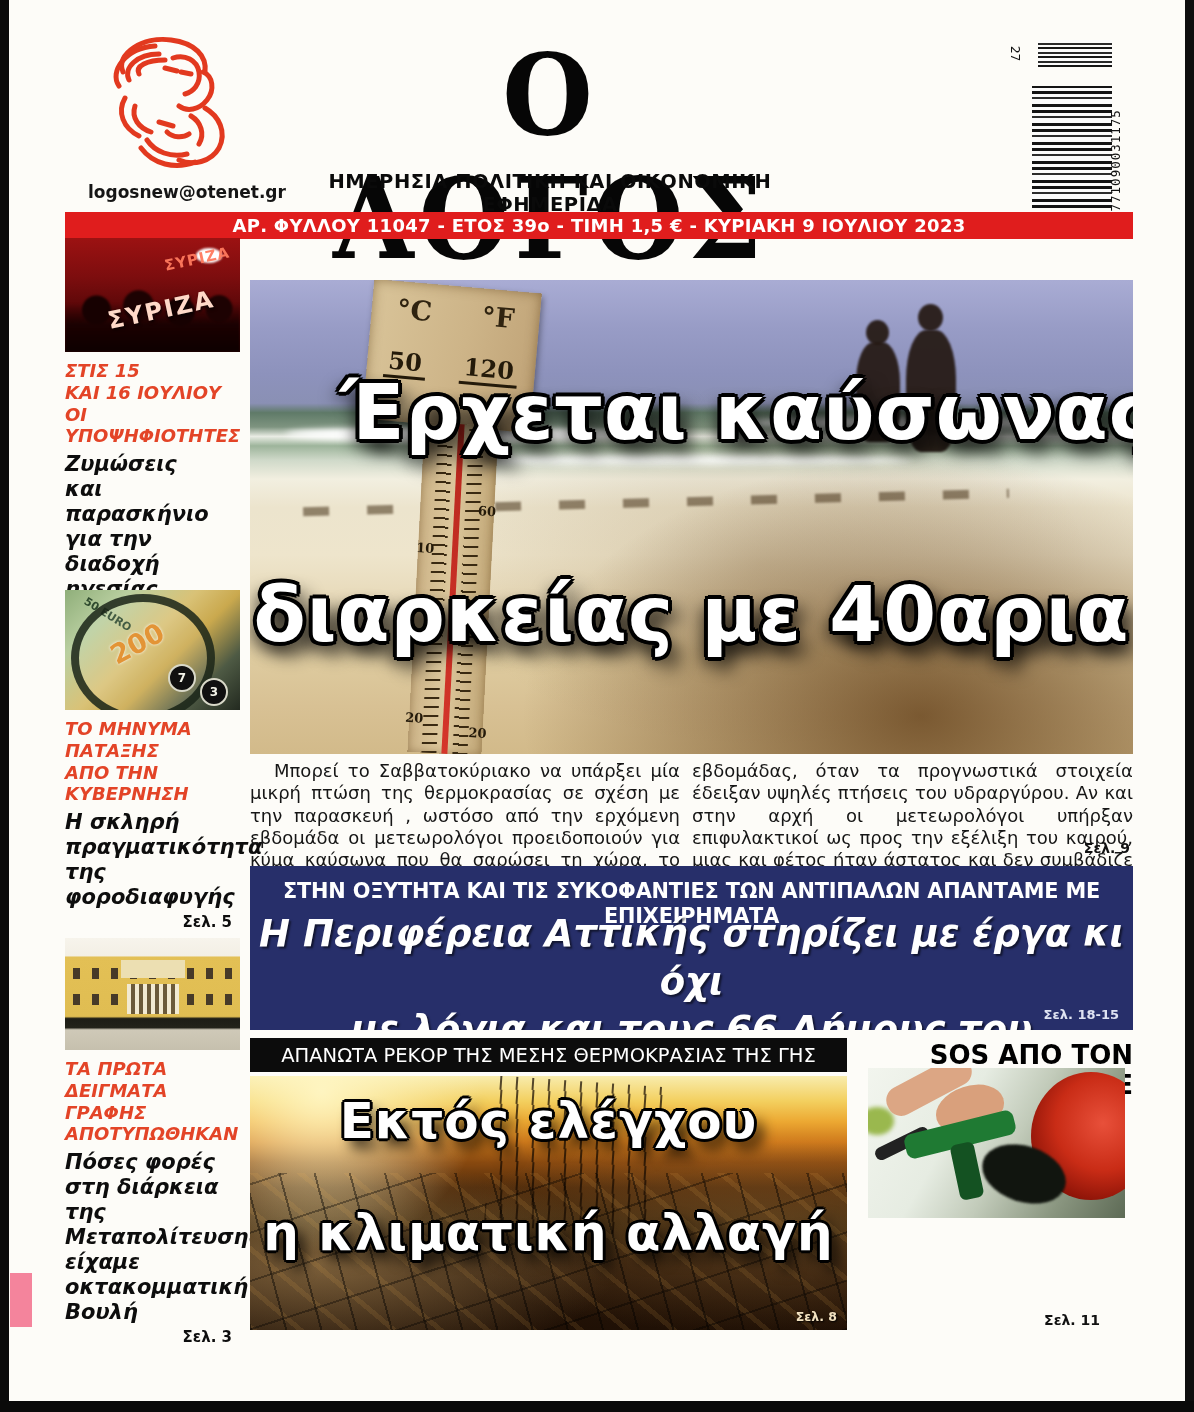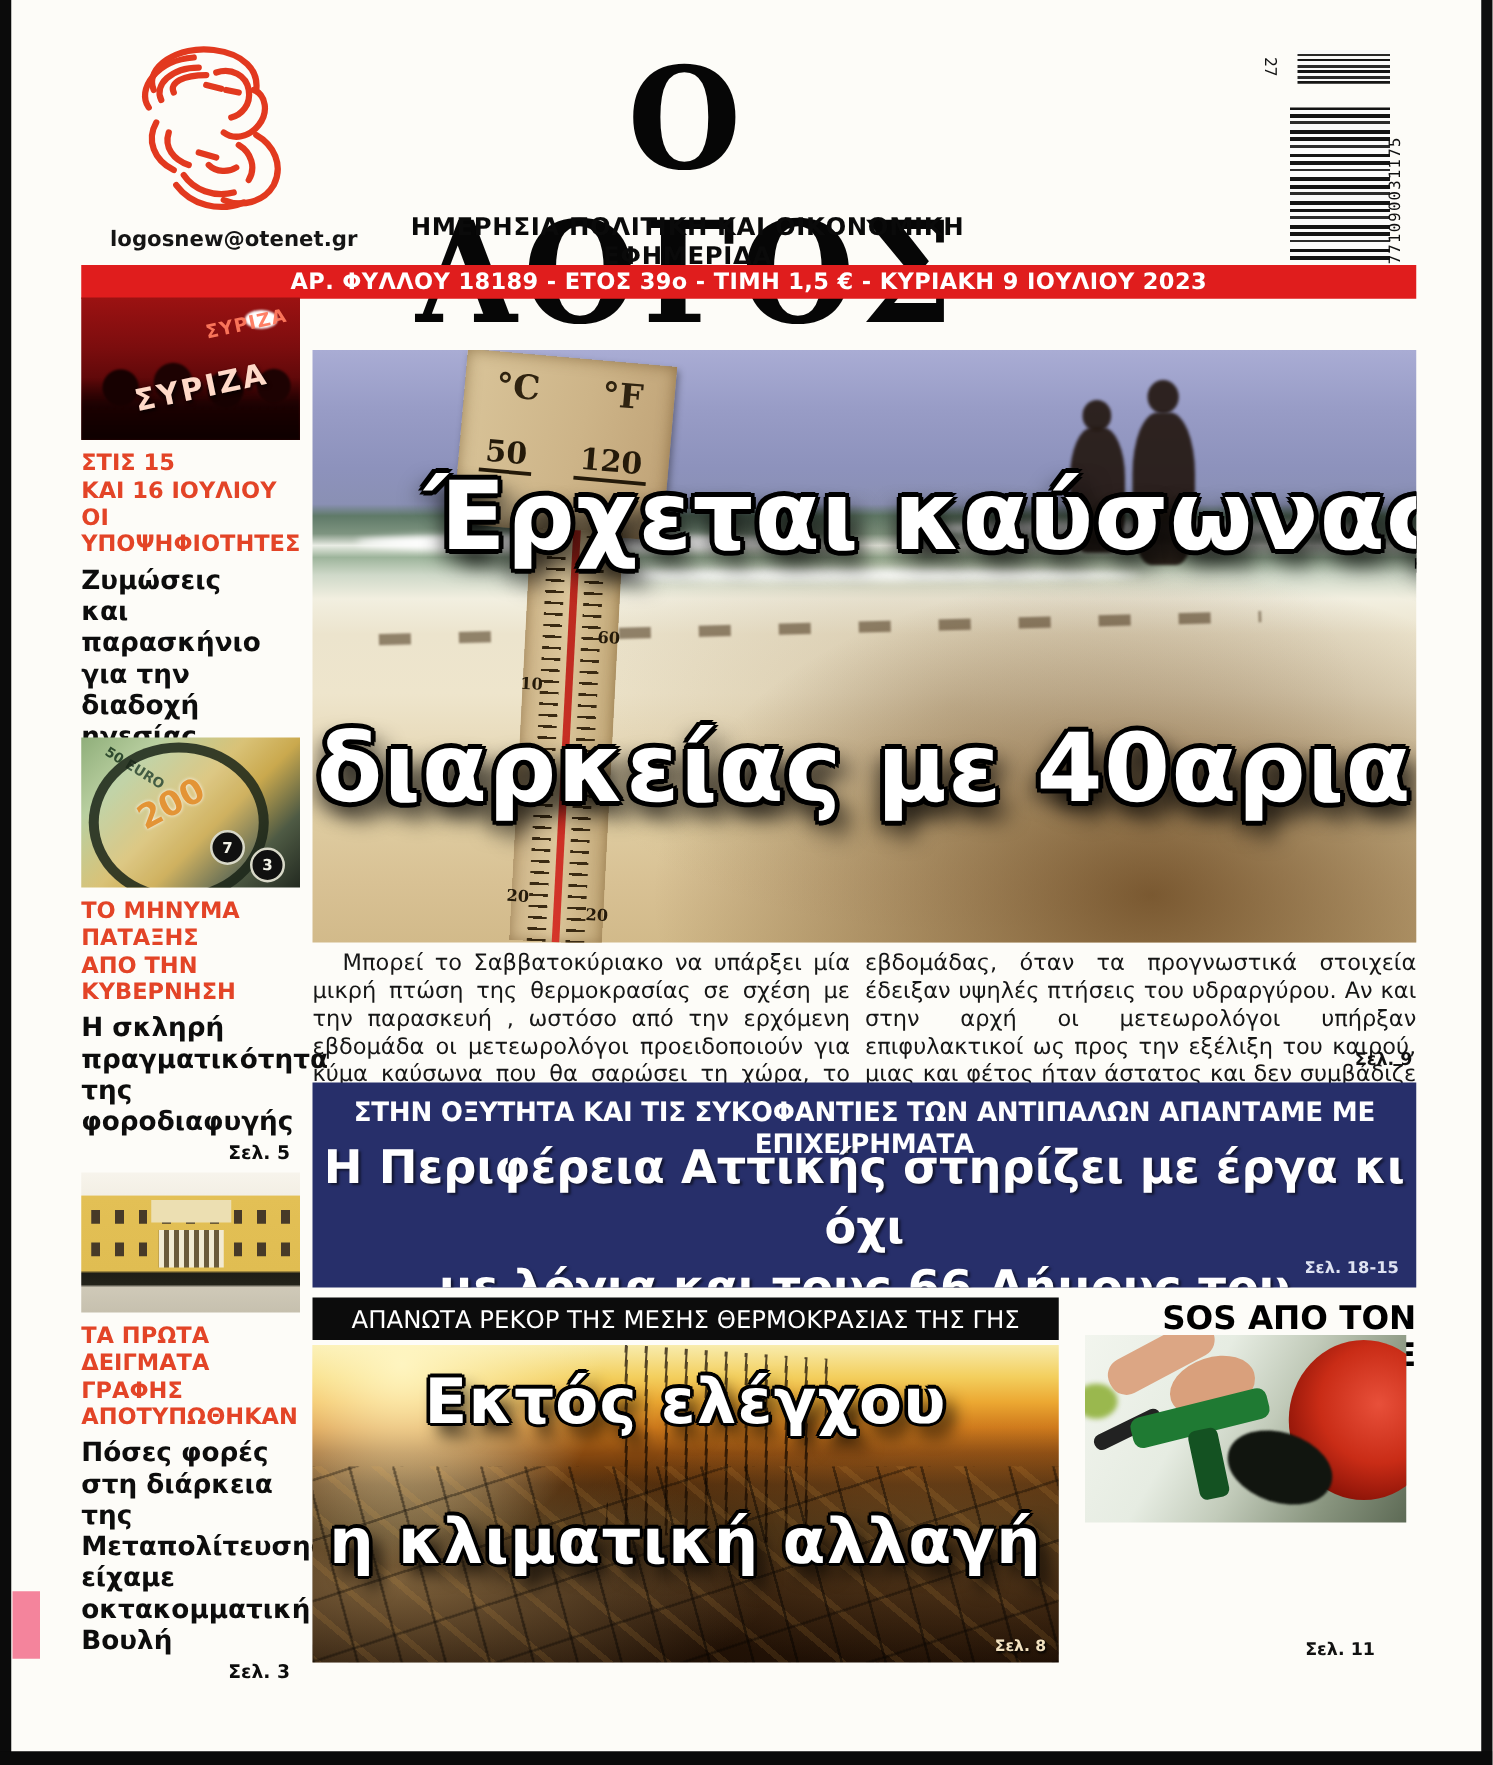--- a/index.html
+++ b/index.html
@@ -1,19 +1,19 @@
 <!DOCTYPE html>
 <html><head>
 <meta charset="utf-8">
 <style>
   html,body{margin:0;padding:0;background:#555;}
   #page{position:relative;width:1194px;height:1412px;margin:0 auto;background:#fdfcf8;overflow:hidden;
         font-family:"DejaVu Sans","Liberation Sans",sans-serif;color:#111;}
   .abs{position:absolute;}
-  .pre{white-space:pre-line;}
+  .pre{white-space:pre-line;font-style:italic;}
 
   
   .edge-left{left:0;top:0;width:9px;height:1412px;background:#0b0b0b;}
   .edge-right{left:1185px;top:0;width:9px;height:1412px;background:#0e0e0e;}
   .edge-bottom{left:0;top:1401px;width:1194px;height:11px;background:#0a0a0a;}
   .pink-tab{left:10px;top:1273px;width:22px;height:54px;background:#f4849c;}
 
   
   .logo-box{left:95px;top:28px;width:162px;height:152px;}
   .logo-email{left:88px;top:182px;width:176px;text-align:center;font-weight:bold;font-size:17px;color:#151515;}
@@ -189,21 +189,21 @@
   <div class="abs logo-email">logosnew@otenet.gr</div>
   <div class="abs mast-title">Ο ΛΟΓΟΣ</div>
   <div class="abs mast-sub">ΗΜΕΡΗΣΙΑ ΠΟΛΙΤΙΚΗ ΚΑΙ ΟΙΚΟΝΟΜΙΚΗ ΕΦΗΜΕΡΙΔΑ</div>
 
   <div class="abs bc-top-num">27</div>
   <div class="abs bc-small"></div>
   <div class="abs bc-main"></div>
   <div class="abs bc-num">9771090031175</div>
 
   <div class="abs issue-bar">
-    <span>ΑΡ. ΦΥΛΛΟΥ 18189 - ΕΤΟΣ 39ο - ΤΙΜΗ 1,5 € - ΚΥΡΙΑΚΗ 9 ΙΟΥΛΙΟΥ 2023</span>
+    <span>ΑΡ. ΦΥΛΛΟΥ 11047 - ΕΤΟΣ 39ο - ΤΙΜΗ 1,5 € - ΚΥΡΙΑΚΗ 9 ΙΟΥΛΙΟΥ 2023</span>
   </div>
 
   <div class="abs side-item" style="top:238px;">
     <div class="side-photo ph-syriza">
       <div class="lamp"></div>
       <div class="t1">ΣΥΡΙΖΑ</div>
       <div class="heads"></div>
       <div class="t2">ΣΥΡΙΖΑ</div>
     </div>
     <div class="side-kicker pre">ΣΤΙΣ 15

